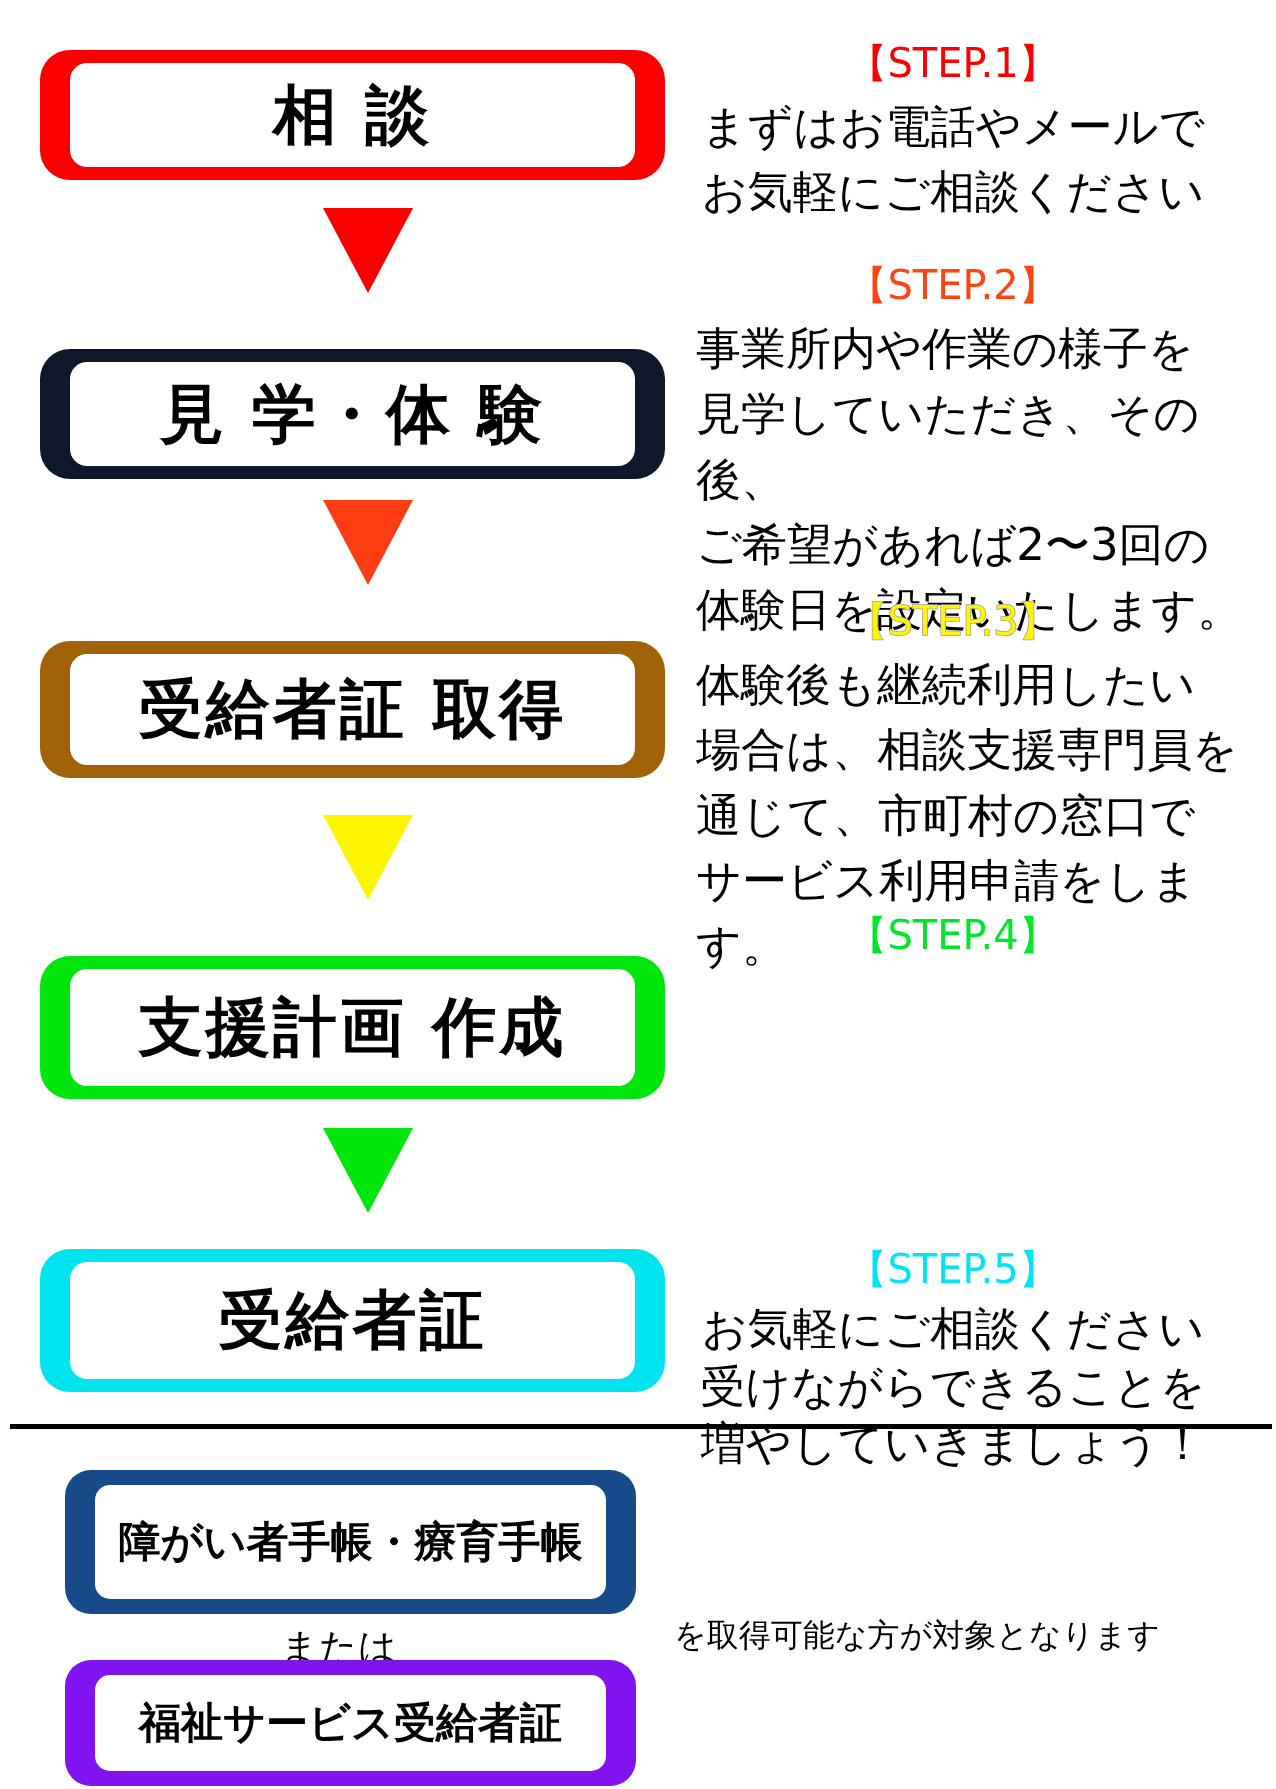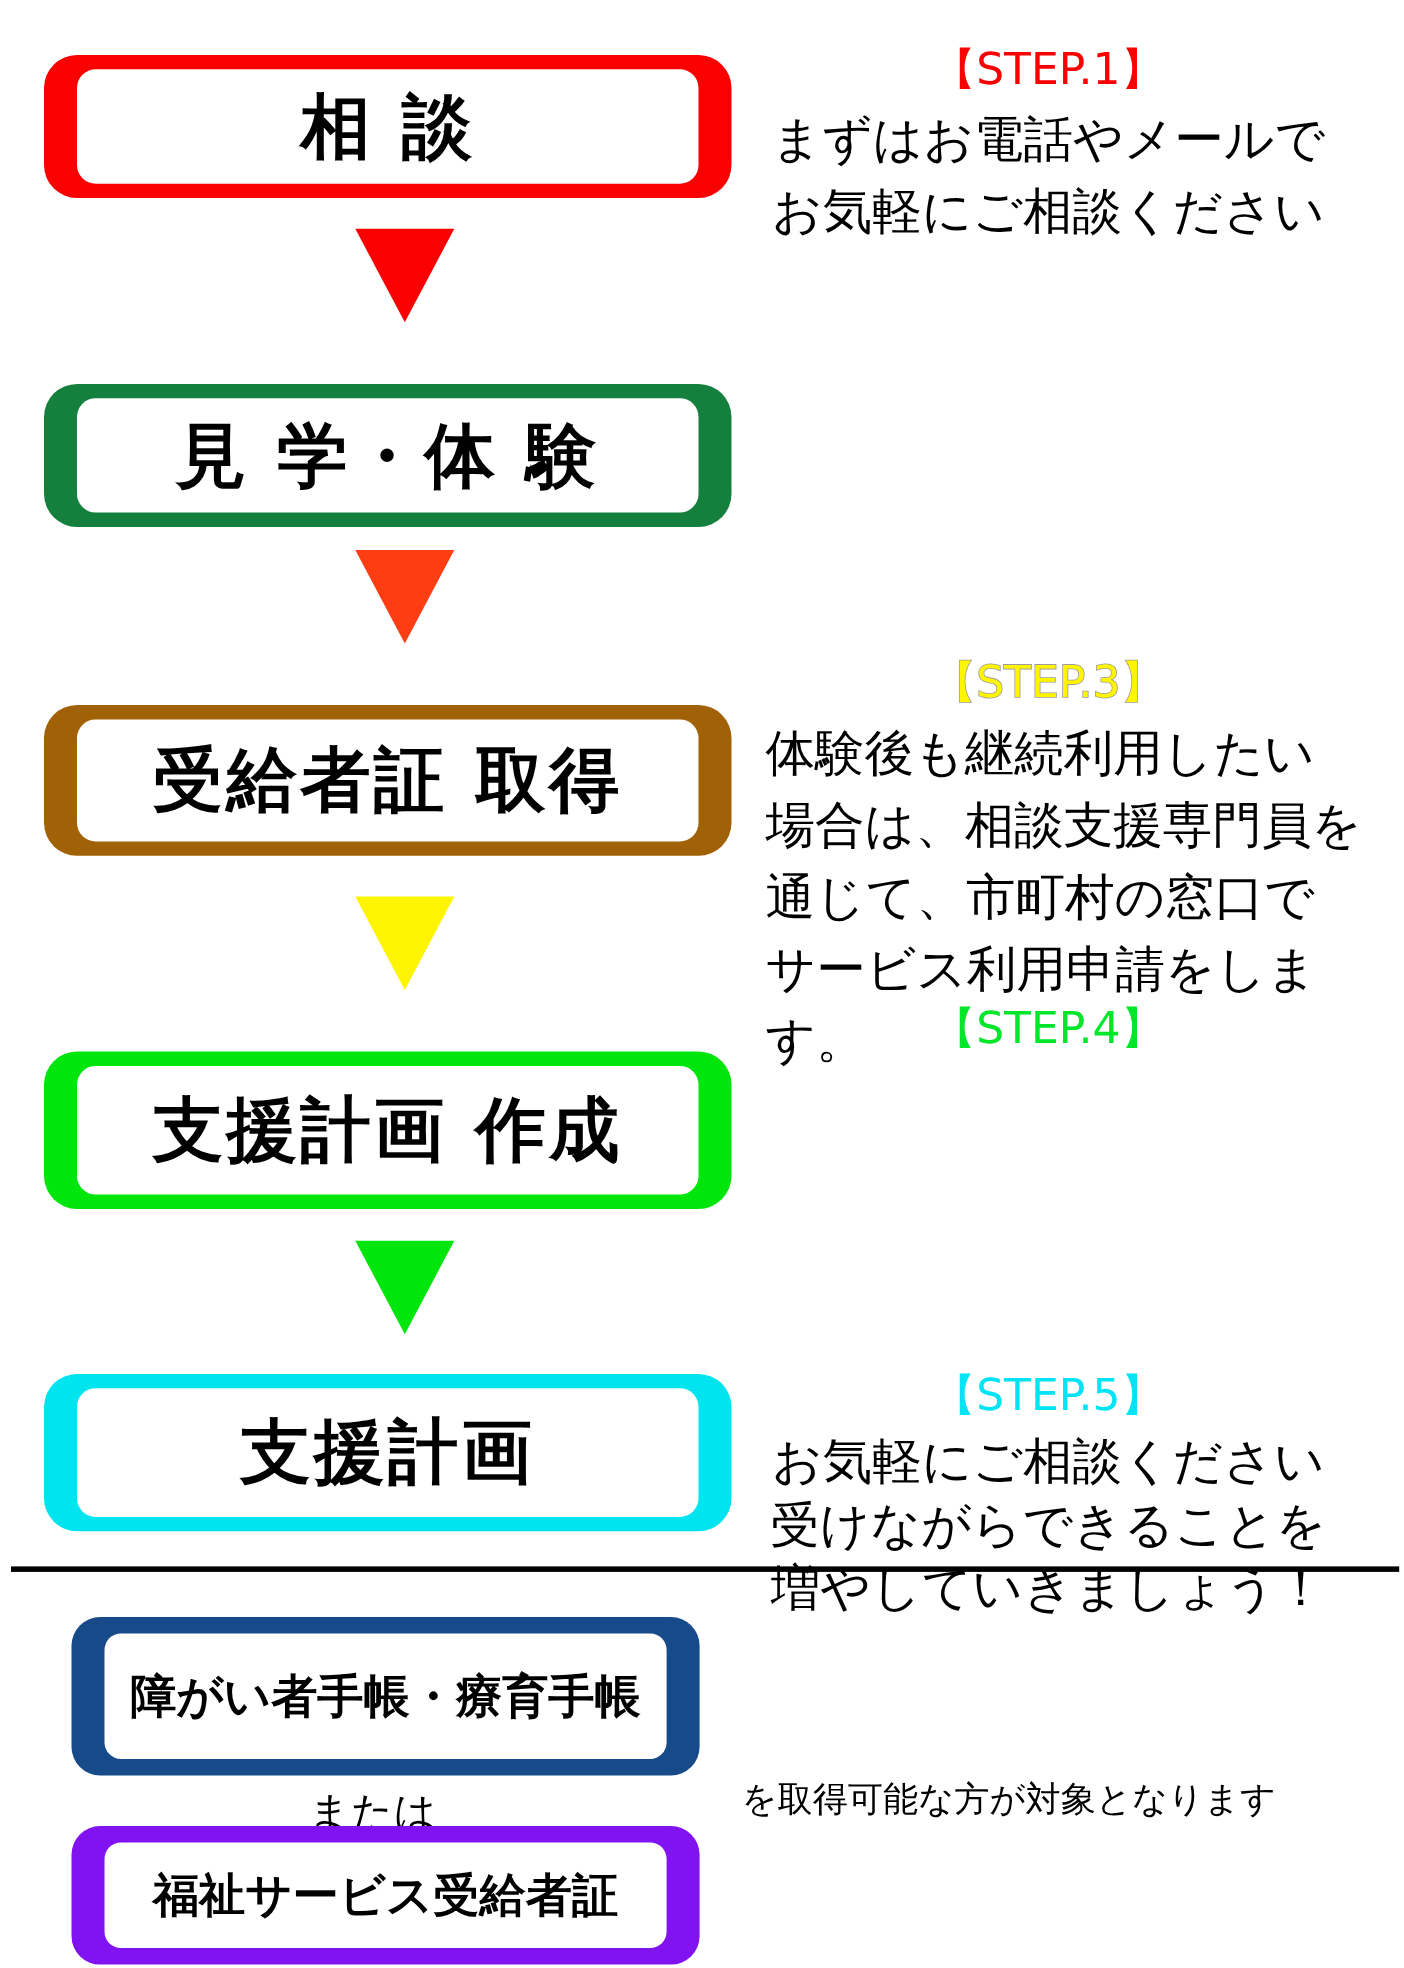--- a/index.html
+++ b/index.html
@@ -72,21 +72,21 @@
 
 <div class="page">
 
   <div class="flow-box b1" style="background: rgb(250, 0, 0);">
     <div class="inner">
       <span class="title">相 談</span>
     </div>
   </div>
   <div class="arrow a1" style="border-top-color: rgb(250, 0, 0);"></div>
 
-  <div class="flow-box b2" style="background: #15803d;">
+  <div class="flow-box b2" style="background: #0f172a;">
     <div class="inner">
       <span class="title">見 学・体 験</span>
     </div>
   </div>
   <div class="arrow a2" style="border-top-color: rgb(255, 61, 18);"></div>
 
   <div class="flow-box b3" style="background: #a16207;">
     <div class="inner">
       <span class="title">受給者証 取得</span>
     </div>
@@ -95,30 +95,37 @@
 
   <div class="flow-box b4" style="background: rgb(0, 230, 12);">
     <div class="inner">
       <span class="title">支援計画 作成</span>
     </div>
   </div>
   <div class="arrow a4" style="border-top-color: rgb(0, 230, 12);"></div>
 
   <div class="flow-box b5" style="background: rgb(0, 228, 240);">
     <div class="inner">
-      <span class="title">支援計画</span>
+      <span class="title">受給者証</span>
     </div>
   </div>
 
   <div class="step-text t1">
     <div class="step-label" style="color: rgb(250, 0, 0);">【STEP.1】</div>
     <div class="step-body">まずはお電話やメールで
 お気軽にご相談ください</div>
   </div>
 
+  <div class="step-text t2">
+    <div class="step-label" style="color: rgb(255, 68, 18);">【STEP.2】</div>
+    <div class="step-body">事業所内や作業の様子を
+見学していただき、その後、
+ご希望があれば2〜3回の
+体験日を設定いたします。</div>
+  </div>
 
   <div class="step-text t3">
     <div class="step-label outlined" style="color: rgb(255, 245, 0);">【STEP.3】</div>
     <div class="step-body">体験後も継続利用したい
 場合は、相談支援専門員を
 通じて、市町村の窓口で
 サービス利用申請をします。</div>
   </div>
 
   <div class="step-text t4">

